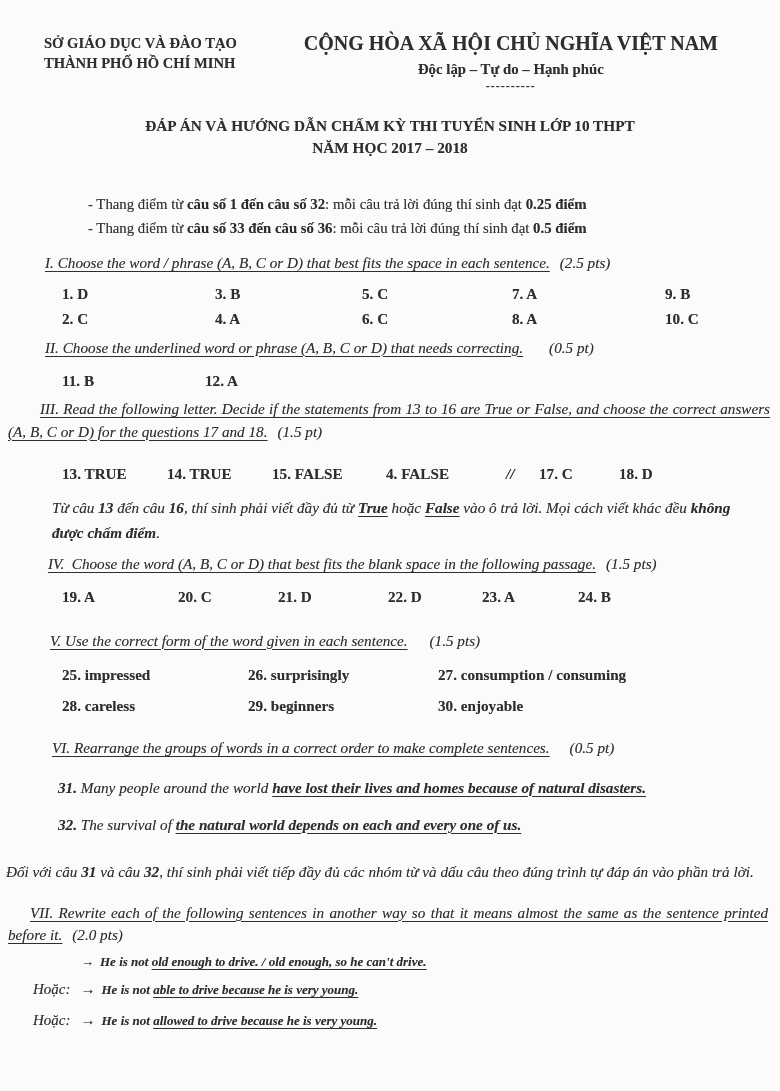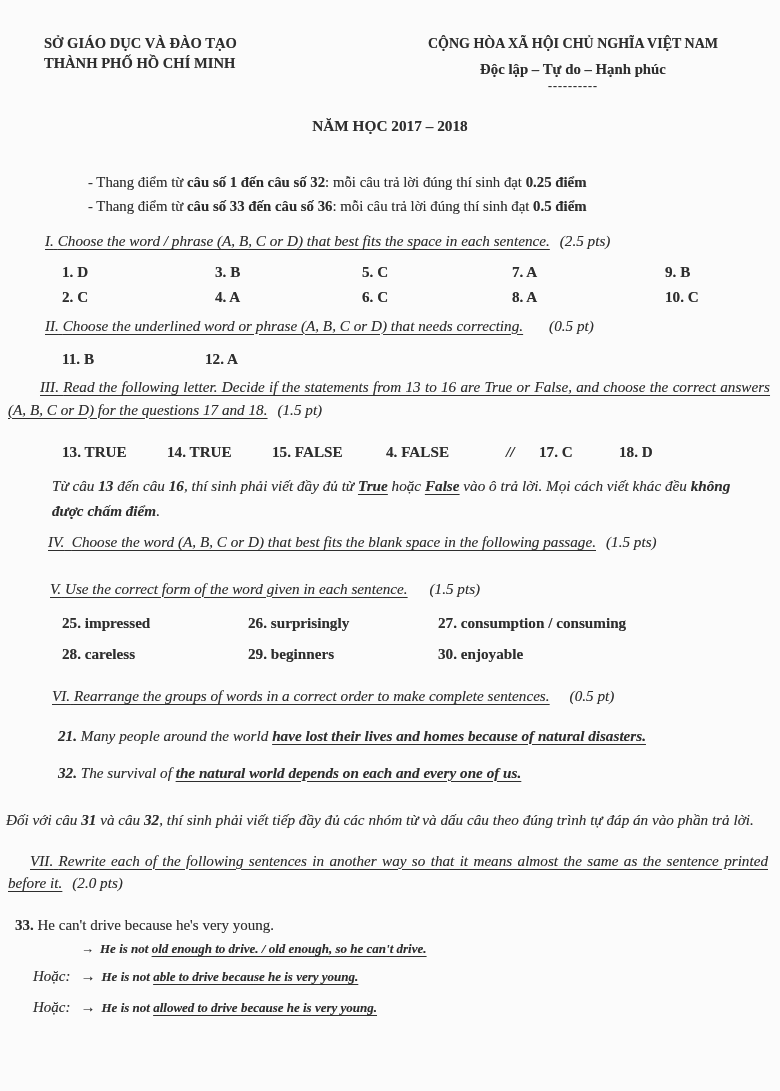--- a/index.html
+++ b/index.html
@@ -12,21 +12,21 @@
     color:var(--ink); font-size:15px;
     text-shadow:0 0 .6px rgba(46,46,46,.40);
   }
   .b { font-weight:bold; }
   .i { font-style:italic; }
   .u { text-decoration:underline; text-underline-offset:3px; text-decoration-thickness:1.2px; }
 
   .header { display:flex; justify-content:space-between; padding:34px 62px 0 44px; }
   .dept  { font-size:14.6px; font-weight:600; line-height:19.5px; white-space:nowrap; }
   .rep   { text-align:center; line-height:19.5px; }
-  .rep-1 { font-size:14px; font-weight:600; white-space:nowrap; }
+  .rep-1 { font-size:20px; font-weight:600; white-space:nowrap; }
   .rep-2 { font-size:14.8px; font-weight:700; margin-top:6px; }
   .rep-dash { font-weight:700; font-size:12px; letter-spacing:1px; line-height:14px; }
 
   .title { text-align:center; font-weight:700; font-size:15.3px; line-height:22px; margin-top:22px; }
 
   .grading { margin:34px 40px 0 88px; font-size:14.8px; line-height:23.5px; }
 
   .sechead { margin:10px 36px 0 45px; font-style:italic; font-size:15.2px; line-height:22.5px; }
   .sechead .pts { margin-left:10px; white-space:nowrap; }
   .sechead-just { text-align:justify; }
@@ -70,20 +70,21 @@
       <div>THÀNH PHỐ HỒ CHÍ MINH</div>
     </div>
     <div class="rep">
       <div class="rep-1">CỘNG HÒA XÃ HỘI CHỦ NGHĨA VIỆT NAM</div>
       <div class="rep-2">Độc lập – Tự do – Hạnh phúc</div>
       <div class="rep-dash">----------</div>
     </div>
   </div>
 
   <div class="title">
+    <div>ĐÁP ÁN  VÀ HƯỚNG DẪN CHẤM KỲ THI TUYỂN SINH LỚP 10 THPT</div>
     <div>NĂM HỌC 2017 – 2018</div>
   </div>
 
   <div class="grading">
     <div><span>- Thang điểm từ </span><span class="b">câu số 1 đến câu số 32</span><span>:  mỗi câu trả lời đúng thí sinh đạt </span><span class="b">0.25 điểm</span></div>
     <div><span>- Thang điểm từ </span><span class="b">câu số 33 đến câu số 36</span><span>: mỗi câu trả lời đúng thí sinh đạt </span><span class="b">0.5 điểm</span></div>
   </div>
 
   <div class="sechead" style="margin-top:12px">
     <span class="u"><span>I.</span> <span>Choose the word / phrase (A, B, C or D) that best fits the space in each sentence.</span></span><span class="pts">(2.5 pts)</span>
@@ -123,55 +124,60 @@
       <span>17. C</span>
       <span>18. D</span>
   </div>
   <div class="note3">
     <span>Từ câu </span><span class="b">13</span><span> đến câu </span><span class="b">16</span><span>, thí sinh phải viết đầy đủ từ </span><span class="b u">True</span><span> hoặc </span><span class="b u">False</span><span> vào ô trả lời. Mọi cách viết khác đều </span><span class="b">không được chấm điểm</span><span>.</span>
   </div>
 
   <div class="sechead" style="margin-top:8px;margin-left:48px">
     <span class="u"><span>IV.</span>&nbsp; <span>Choose the word (A, B, C or D) that best fits the blank space in the following passage.</span></span><span class="pts">(1.5 pts)</span>
   </div>
+  <div class="row r6" style="margin-top:12px">
+    <span>19. A</span>
+      <span>20. C</span>
+      <span>21. D</span>
+      <span>22. D</span>
+      <span>23. A</span>
+      <span>24. B</span>
+  </div>
 
   <div class="sechead" style="margin-top:24px;margin-left:50px">
     <span class="u"><span>V.</span> <span>Use the correct form of the word given in each sentence.</span></span><span class="pts" style="margin-left:22px">(1.5 pts)</span>
   </div>
   <div class="row r3" style="margin-top:14px">
     <span>25. impressed</span>
       <span>26. surprisingly</span>
       <span>27. consumption / consuming</span>
   </div>
   <div class="row r3" style="margin-top:13px">
     <span>28. careless</span>
       <span>29. beginners</span>
       <span>30. enjoyable</span>
   </div>
 
   <div class="sechead" style="margin-top:22px;margin-left:52px">
     <span class="u"><span>VI.</span> <span>Rearrange the groups of words in a correct order to make complete sentences.</span></span><span class="pts" style="margin-left:20px">(0.5 pt)</span>
   </div>
   <div class="sixitem">
-    <span class="b">21.</span><span> Many people around the world </span><span class="b u">have lost their lives and homes because of natural disasters.</span>
+    <span class="b">31.</span><span> Many people around the world </span><span class="b u">have lost their lives and homes because of natural disasters.</span>
   </div>
   <div class="sixitem" style="margin-top:13px">
     <span class="b">32.</span><span> The survival of </span><span class="b u">the natural world depends on each and every one of us.</span>
   </div>
   <div class="note6">
     <span>Đối với câu </span><span class="b">31</span><span> và câu </span><span class="b">32</span><span>, thí sinh phải viết tiếp đầy đủ các nhóm từ và dấu câu theo đúng trình tự đáp án vào phần trả lời.</span>
   </div>
 
   <div class="sechead sechead-just h7wrap">
     <span class="u"><span>VII.</span> <span>Rewrite each of the following sentences in another way so that it means almost the same as the sentence printed before it.</span></span><span class="pts">(2.0 pts)</span>
   </div>
 
-  <div class="prompt p33">
-    <span class="b">33.</span><span> He can't drive because he's very young.</span>
-  </div>
   <div class="rewrite arrow33">
     <span class="arrow-g">→</span><span>He is not </span><span class="u">old enough to drive. / old enough, so he can't drive.</span>
   </div>
   <div class="hoacline">
     <span class="hoac-label">Hoặc:</span><span class="arrow-g i">→</span><span class="rewrite"><span>He is not </span><span class="u">able to drive because he is very young.</span></span>
   </div>
   <div class="hoacline">
     <span class="hoac-label">Hoặc:</span><span class="arrow-g i">→</span><span class="rewrite"><span>He is not </span><span class="u">allowed to drive because he is very young.</span></span>
   </div>
 

